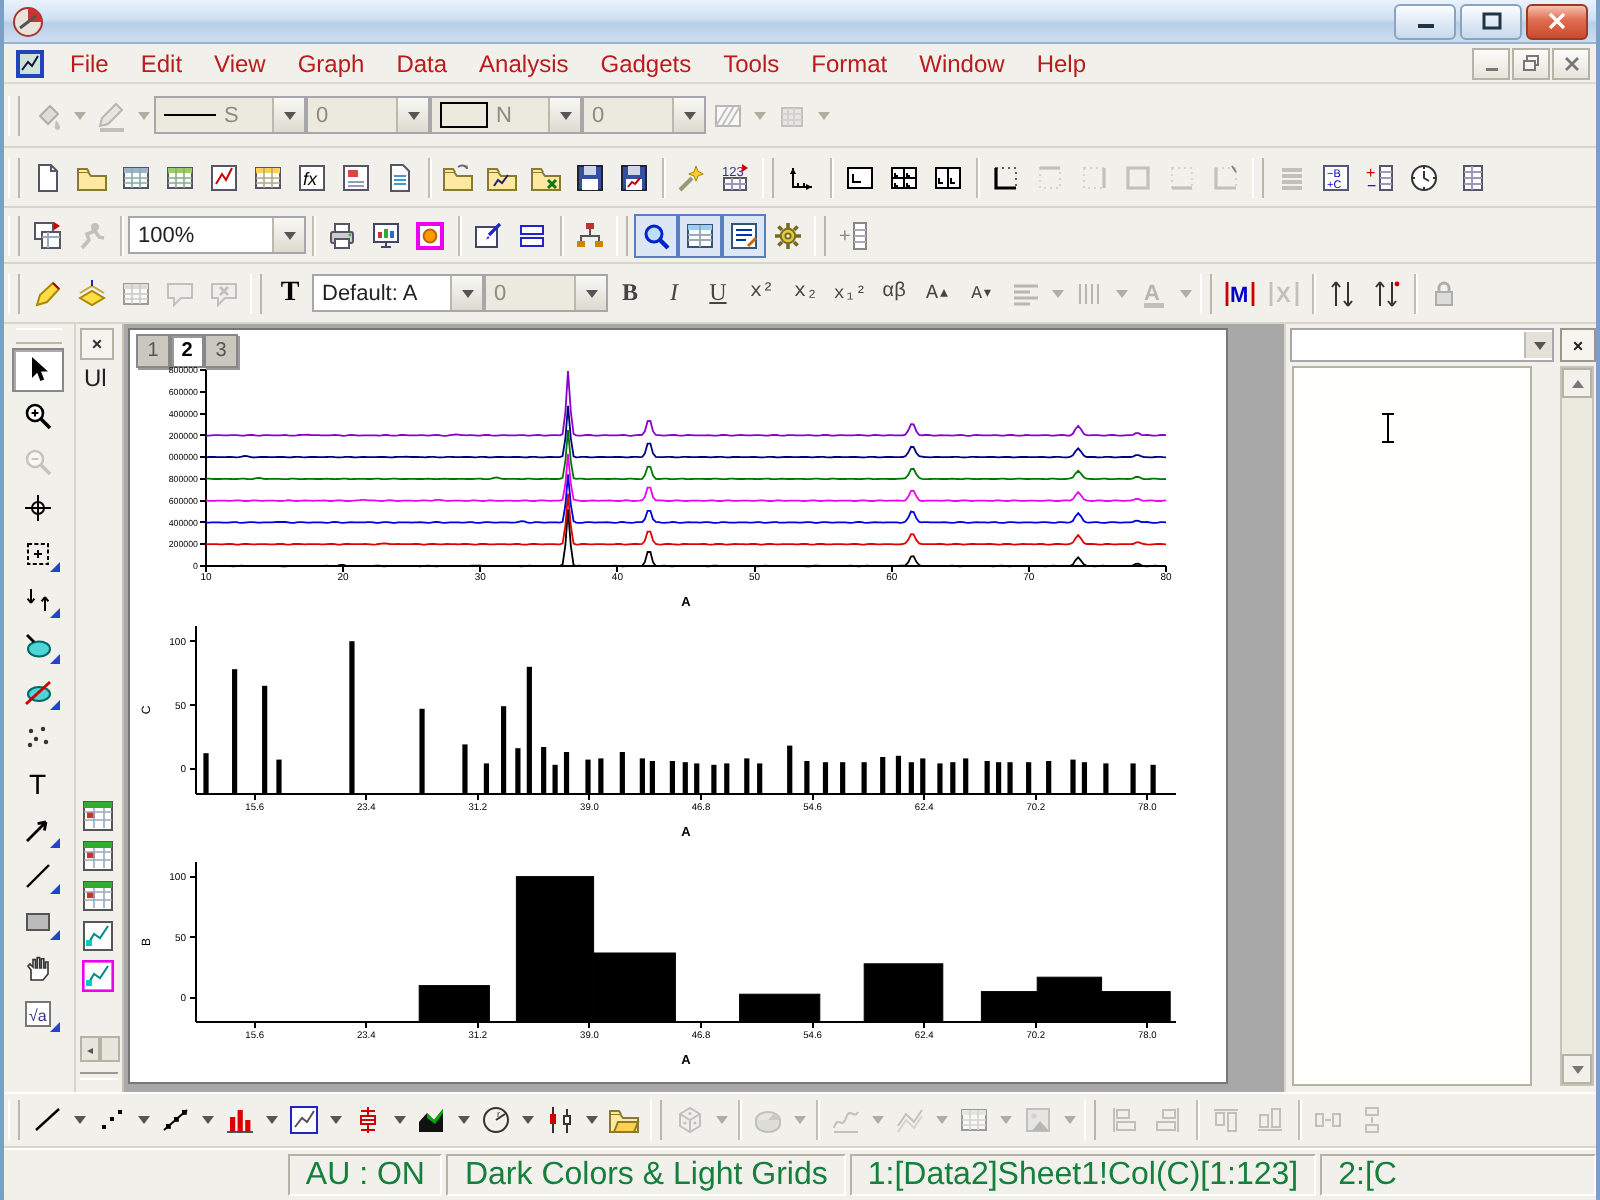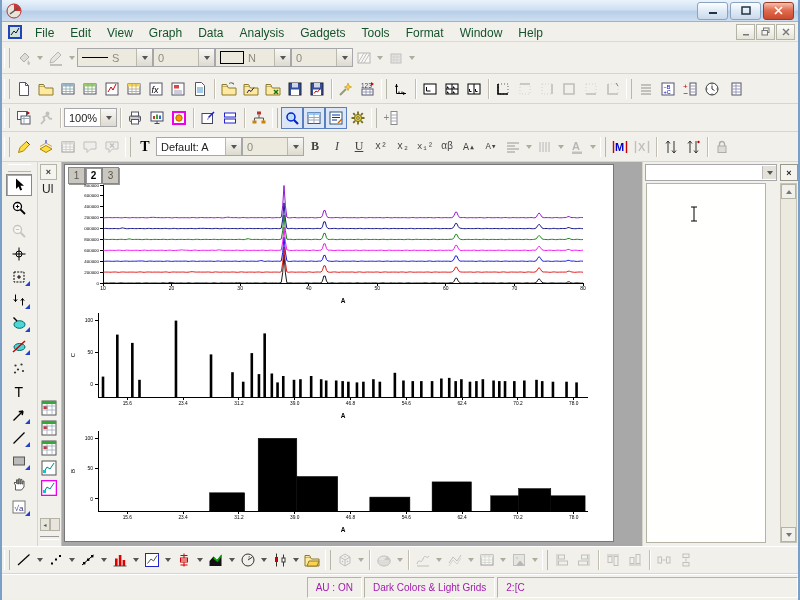--- a/index.html
+++ b/index.html
@@ -9,21 +9,21 @@
   #title-bar{position:absolute;left:0;top:0;width:100%;height:22px;
     background:linear-gradient(#eaf3fc,#cfe0f2 45%,#b8cfe8 55%,#cddef0);display:flex;align-items:center;border-bottom:1px solid #9ab4d0;box-sizing:border-box;}
   #title-text{font-size:12px;color:#1d1d1d;margin-left:5px;white-space:nowrap;}
   #app-icon{width:16px;height:16px;margin-left:4px;flex:none;}
   .winbtns{margin-left:auto;margin-right:4px;display:flex;gap:2px;}
   .wbtn{width:29px;height:16px;border:1px solid #8aa4c0;border-radius:3px;display:flex;align-items:center;justify-content:center;
     background:linear-gradient(#fdfeff,#e2ecf7 45%,#c9d9eb);font-size:9px;color:#234;}
   .wbtn.close{background:linear-gradient(#f5c0b0,#e06c4f 45%,#c94b2e);color:#fff;border-color:#9c3a22;}
   
   #menu-bar{position:absolute;left:0;top:22px;width:100%;height:20px;background:#f1f0ea;display:flex;align-items:center;border-bottom:1px solid #dcd9cf;box-sizing:border-box;}
-  .menu-item{font-size:12px;color:#14532d;padding:2px 8px;}
+  .menu-item{font-size:12px;color:#b91c1c;padding:2px 8px;}
   #child-icon{width:16px;height:16px;margin:0 4px 0 5px;}
   .childbtns{margin-left:auto;margin-right:3px;display:flex;gap:1px;}
   .cbtn2{width:17px;height:14px;border:1px solid #b5b2a6;background:linear-gradient(#fcfcfa,#e6e4da);display:flex;align-items:center;justify-content:center;color:#777;}
   
   .tbrow{position:absolute;left:0;width:100%;background:#f1f0ea;display:flex;align-items:center;border-bottom:1px solid #d8d5ca;box-sizing:border-box;overflow:hidden;}
   #row1{top:42px;height:32px;}
   #row2{top:74px;height:30px;}
   #row3{top:104px;height:28px;}
   #row4{top:132px;height:30px;}
   #rowB{top:546px;height:28px;border-top:1px solid #fff;}
@@ -71,21 +71,21 @@
   #rp-close{width:16px;height:15px;border:1px solid #9a978b;background:#f5f4ee;font-size:9px;font-weight:bold;color:#222;display:flex;align-items:center;justify-content:center;}
   #rp-body{position:absolute;left:3px;top:21px;width:118px;bottom:3px;background:#fffffe;border:1px solid #b5b2a6;}
   #rp-cursor{position:absolute;left:42px;top:22px;width:10px;height:16px;}
   #rp-scroll{position:absolute;right:3px;top:21px;width:15px;bottom:3px;background:#ece9df;border:1px solid #c5c2b6;}
   .sarr{position:absolute;left:0;width:13px;height:13px;background:#f1f0ea;border:1px solid #b5b2a6;display:flex;align-items:center;justify-content:center;}
   .sarr i{width:0;height:0;border-left:3px solid transparent;border-right:3px solid transparent;}
   .sarr.up{top:0;} .sarr.up i{border-bottom:4px solid #777;}
   .sarr.dn{bottom:0;} .sarr.dn i{border-top:4px solid #777;}
   
   #status-bar{position:absolute;left:0;top:574px;width:100%;height:24px;background:#f1f0ea;display:flex;align-items:stretch;padding-top:2px;box-sizing:border-box;border-top:1px solid #fff;}
-  .scell{border:1px solid;border-color:#b5b2a6 #fff #fff #b5b2a6;margin-left:2px;font-size:10px;color:#a21caf;display:flex;align-items:center;padding:0 8px;white-space:nowrap;overflow:hidden;box-sizing:border-box;}
+  .scell{border:1px solid;border-color:#b5b2a6 #fff #fff #b5b2a6;margin-left:2px;font-size:16px;color:#15803d;display:flex;align-items:center;padding:0 8px;white-space:nowrap;overflow:hidden;box-sizing:border-box;}
   #sc0{flex:1;border-color:transparent;}
   svg text{font-family:"Liberation Sans",sans-serif;}
 </style>
 </head>
 <body>
 
 <div id="window">
 
   <div id="title-bar">
     <span id="app-icon">
@@ -434,21 +434,21 @@
             <path d="M11 1l3 2-3 2z" fill="#c00"></path>
           </svg></span>
       </button>
       <button class="tb-btn dis">
         <span class="ic"><svg viewBox="0 0 16 16" width="16" height="16">
             <circle cx="9.5" cy="3.5" r="2" fill="#999"></circle>
             <path d="M3 14l3.5-4-1-3 4-1.5 2 3 2.5.5" stroke="#999" stroke-width="1.8" fill="none"></path>
           </svg></span>
       </button>
       <span class="sep"></span>
-      <span class="combo" style="width: 53px;">
+      <span class="combo" style="width: 89px;">
         <span class="cval">100%</span>
         <span class="cb">
           <i></i>
         </span>
       </span>
       <span class="sep"></span>
       <button class="tb-btn">
         <span class="ic"><svg viewBox="0 0 16 16" width="16" height="16">
             <rect x="2.5" y="6" width="11" height="5.5" rx="1" fill="#ccc" stroke="#556"></rect>
             <rect x="4.5" y="2" width="7" height="4" fill="#fff" stroke="#556"></rect>
@@ -1211,16 +1211,17 @@
             <rect x="5" y="10.5" width="6" height="3.5" fill="none" stroke="#999"></rect>
             <path d="M8 6.5v3" stroke="#999"></path>
           </svg></span>
       </button>
     </div>
 
   <div id="status-bar">
     <span id="sc0" class="scell"></span>
     <span class="scell">AU : ON</span>
     <span class="scell">Dark Colors &amp; Light Grids</span>
+    <span class="scell">1:[Data2]Sheet1!Col(C)[1:123]</span>
     <span class="scell" style="flex:1;">2:[C</span>
   </div>
 
 </div>
 
 </body></html>

